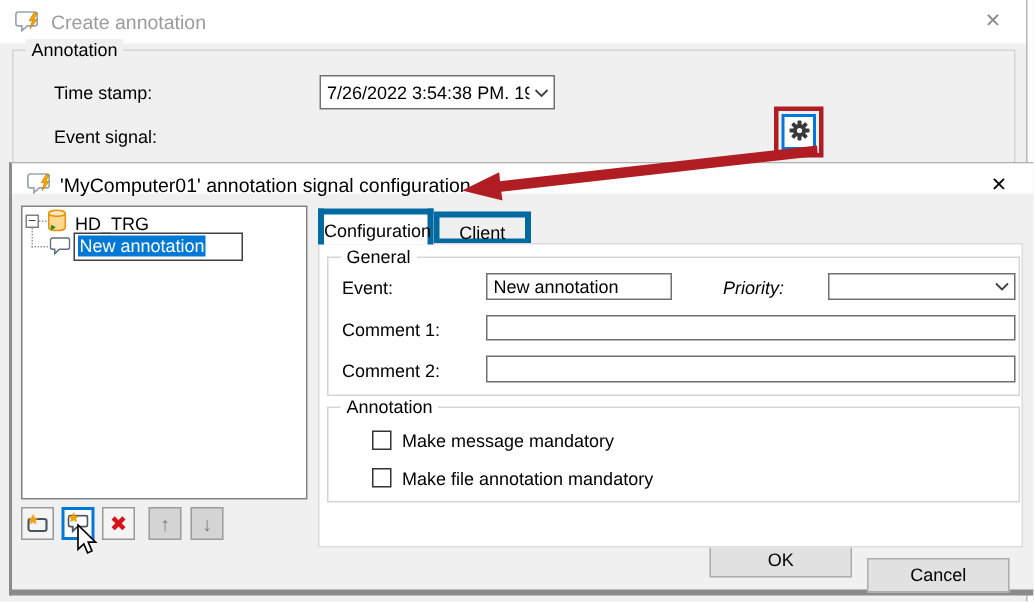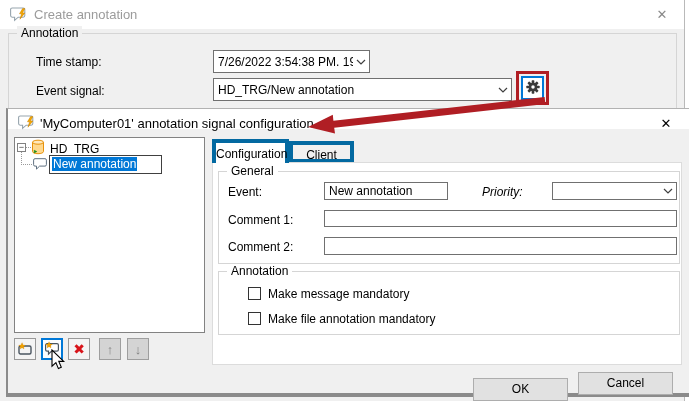--- a/index.html
+++ b/index.html
@@ -124,28 +124,20 @@
   <div class="combo" style="left:213px;top:50px;width:157px;height:23px;">
     <span class="combo-text">7/26/2022 3:54:38 PM. 190</span>
     <span class="chev">
       <svg width="10" height="6" viewBox="0 0 10 6">
           <polyline points="1,1 5,5 9,1" fill="none" stroke="#404040" stroke-width="1.2"></polyline>
         </svg>
     </span>
   </div>
 
   <span class="lbl" style="left:36px;top:84px;">Event signal:</span>
-  <div class="combo" style="left:213px;top:78px;width:299px;height:23px;">
-    <span class="combo-text">HD_TRG/New annotation</span>
-    <span class="chev">
-      <svg width="10" height="6" viewBox="0 0 10 6">
-          <polyline points="1,1 5,5 9,1" fill="none" stroke="#404040" stroke-width="1.2"></polyline>
-        </svg>
-    </span>
-  </div>
 
   <div class="abs" style="left:521px;top:76px;width:23px;height:24px;border:2px solid #0078d7;background:#fff;box-sizing:border-box;display:flex;align-items:center;justify-content:center;">
     <span>
       <svg width="16" height="16" viewBox="0 0 24 24">
         <g fill="#3a3a3a">
           <rect x="10" y="2" width="4" height="20" rx="1"></rect>
           <rect x="10" y="2" width="4" height="20" rx="1" transform="rotate(45 12 12)"></rect>
           <rect x="10" y="2" width="4" height="20" rx="1" transform="rotate(90 12 12)"></rect>
           <rect x="10" y="2" width="4" height="20" rx="1" transform="rotate(135 12 12)"></rect>
           <circle cx="12" cy="12" r="6.5"></circle>
@@ -258,21 +250,21 @@
       <span class="gb-label">Annotation</span>
 
       <span class="checkbox" style="left:29px;top:15px;"></span>
       <span class="lbl" style="left:49px;top:15px;">Make message mandatory</span>
 
       <span class="checkbox" style="left:29px;top:40px;"></span>
       <span class="lbl" style="left:49px;top:40px;">Make file annotation mandatory</span>
     </div>
   </div>
 
-  <div class="pushbtn" style="left:465px;top:269px;">OK</div>
+  <div class="pushbtn" style="left:465px;top:253px;">OK</div>
   <div class="pushbtn" style="left:570px;top:263px;">Cancel</div>
 </div>
 
 <div class="red-rect"></div>
 
 <svg class="overlay-svg" width="689" height="401" viewBox="0 0 689 401">
   <polygon points="544.6,97.0 333.4,120.8 332.8,114.8 308,127 335.0,133.6 334.2,127.8 545.4,104.0" fill="#b01e24"></polygon>
 </svg>
 
 <svg class="cursor-svg" width="15" height="21" viewBox="0 0 15 21">

